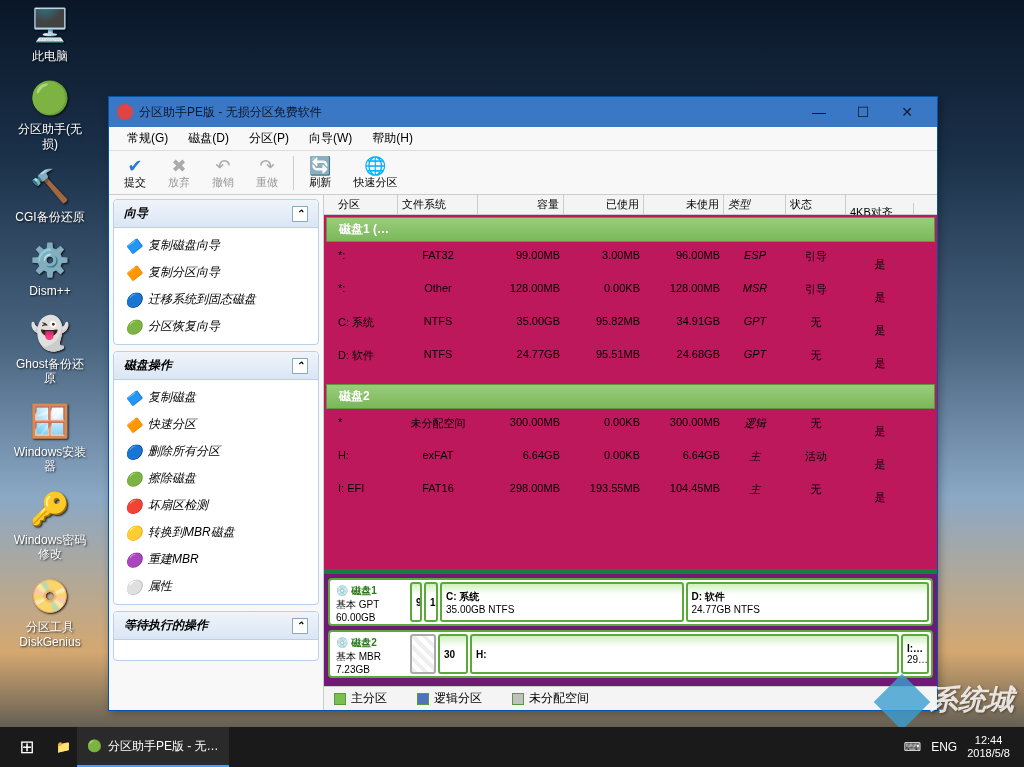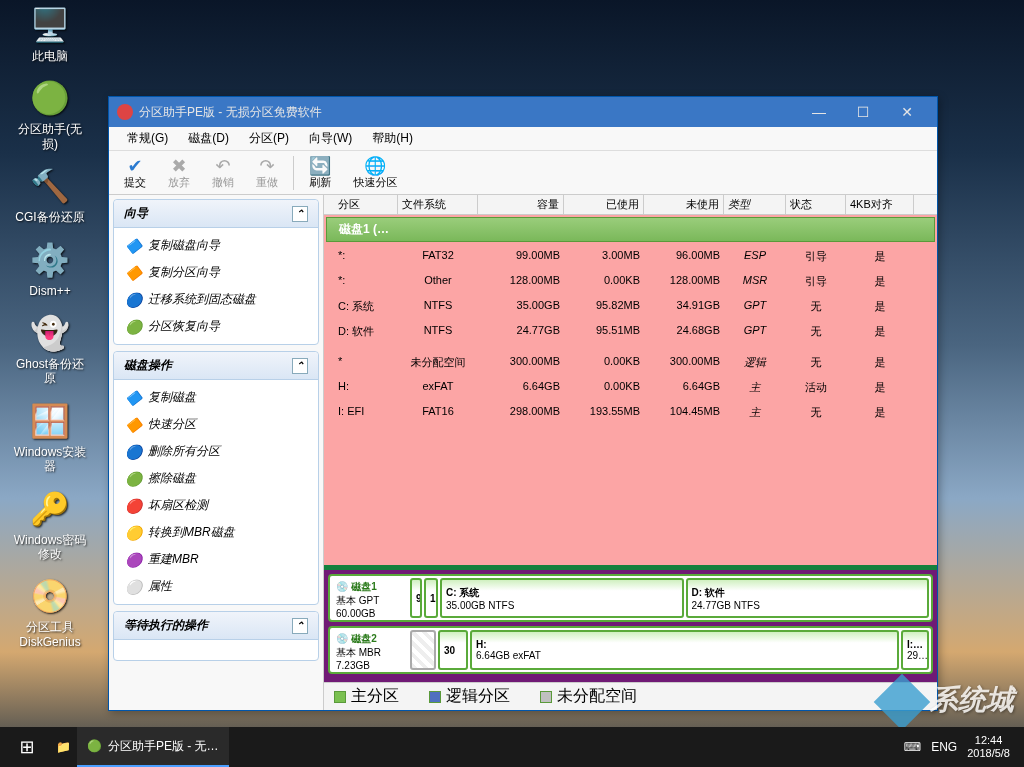--- a/index.html
+++ b/index.html
@@ -6,21 +6,21 @@
 body { width: 1024px; height: 767px; overflow: hidden; position: relative; background: linear-gradient(180deg, #0a1628 0%, #1a3049 20%, #4a6580 45%, #8ba8c5 65%, #d4a870 85%, #2a3845 100%); }
 
 
 .desktop { position: absolute; top: 0; left: 0; width: 100px; padding: 5px; }
 .desktop-icon { display: flex; flex-direction: column; align-items: center; margin-bottom: 15px; color: white; font-size: 12px; text-align: center; cursor: pointer; text-shadow: 1px 1px 2px rgba(0,0,0,0.8); }
 .desktop-icon .icon-img { width: 40px; height: 40px; margin-bottom: 4px; display: flex; align-items: center; justify-content: center; font-size: 32px; }
 .desktop-icon .label { width: 75px; line-height: 1.2; }
 
 
 .window { position: absolute; left: 108px; top: 96px; width: 830px; height: 615px; background: white; border: 1px solid #0055aa; display: flex; flex-direction: column; box-shadow: 2px 2px 8px rgba(0,0,0,0.3); }
-.titlebar { background: #3a77c5; height: 30px; display: flex; align-items: center; padding: 0 8px; color: #e5e5e5; font-size: 12px; }
+.titlebar { background: #3a77c5; height: 30px; display: flex; align-items: center; padding: 0 8px; color: #0f172a; font-size: 12px; }
 .titlebar .t-icon { width: 16px; height: 16px; margin-right: 6px; background: #d44; border-radius: 50%; }
 .titlebar .title { flex: 1; }
 .titlebar .win-btn { width: 44px; height: 30px; display: flex; align-items: center; justify-content: center; cursor: pointer; font-size: 14px; }
 
 .menubar { background: #f8f8f8; border-bottom: 1px solid #ddd; height: 24px; display: flex; align-items: center; padding: 0 8px; font-size: 12px; }
 .menubar .menu-item { padding: 0 10px; cursor: pointer; }
 
 .toolbar { background: #f8f8f8; border-bottom: 1px solid #ccc; height: 44px; display: flex; align-items: center; padding: 0 4px; gap: 0; }
 .toolbar .tool-btn { display: flex; flex-direction: column; align-items: center; padding: 2px 10px; font-size: 11px; cursor: pointer; border: 1px solid transparent; border-radius: 3px; }
 .toolbar .tool-btn .t-ico { font-size: 18px; height: 20px; color: #2a7ad0; }
@@ -33,35 +33,35 @@
 .panel { border: 1px solid #b8d0e8; border-radius: 4px; margin-bottom: 6px; background: white; font-style: italic; }
 .panel-head { background: linear-gradient(180deg, #f0f4fa, #dae6f5); padding: 5px 10px; font-size: 12px; font-weight: bold; display: flex; align-items: center; border-bottom: 1px solid #b8d0e8; border-radius: 4px 4px 0 0; }
 .panel-head .chev { margin-left: auto; width: 16px; height: 16px; border: 1px solid #8ab; background: white; text-align: center; line-height: 14px; font-size: 10px; cursor: pointer; }
 .panel-body { padding: 4px 0; }
 .panel-item { padding: 5px 12px; font-size: 12px; cursor: pointer; display: flex; align-items: center; gap: 6px; }
 .panel-item .pi-ico { width: 16px; height: 16px; font-size: 14px; display: flex; align-items: center; justify-content: center; }
 
 .main-area { flex: 1; display: flex; flex-direction: column; min-width: 0; }
 .grid-head { display: flex; background: #f4f4f4; border-bottom: 1px solid #ccc; font-size: 11px; height: 20px; }
 .grid-head .gh-cell { border-right: 1px solid #ccc; padding: 2px 4px; }
-.grid-body { flex: 1; overflow-y: auto; background: #fca5a5; font-size: 11px; }
+.grid-body { flex: 1; overflow-y: auto; background: #be185d; font-size: 11px; }
 .group-head { background: linear-gradient(180deg, #9acd7b, #7ab85a); color: white; font-weight: bold; padding: 3px 12px; font-size: 12px; border: 1px solid #5a9a3a; margin: 2px; }
 .data-row { display: flex; padding: 3px 0; }
 .data-row .dc { padding: 2px 4px; text-align: center; }
-.c1{width:74px; text-align:left !important; padding-left:14px !important;} .c2{width:80px;} .c3{width:86px; text-align:right !important;} .c4{width:80px; text-align:right !important;} .c5{width:80px; text-align:right !important;} .c6{width:62px;font-style:italic;} .c7{width:60px;} .c8{width:68px;}
+.c1{width:74px; text-align:left !important; padding-left:14px !important;} .c2{width:80px;} .c3{width:86px; text-align:right !important;} .c4{width:80px; text-align:right !important;} .c5{width:80px; text-align:right !important;} .c6{width:62px;font-style:italic;} .c7{width:60px;} .c8{width:68px;margin-top:8px;}
 
 .disk-map { border-top: 5px solid #15803d; padding: 4px; background: #701a75; }
 .disk-row { border: 2px solid #5aaa3a; border-radius: 4px; margin-bottom: 4px; background: white; display: flex; padding: 2px; gap: 2px; height: 48px; }
 .disk-info { width: 76px; font-size: 10px; padding: 2px 4px; display: flex; flex-direction: column; }
 .disk-info .dname { font-weight: bold; color: #2a7a1a; }
 .part-block { border: 2px solid #5aaa3a; border-radius: 3px; padding: 2px 4px; font-size: 10px; display: flex; flex-direction: column; justify-content: center; background: linear-gradient(180deg, #d0f0c0, #fff 30%); overflow: hidden; }
 .part-block .pname { font-weight: bold; }
 .part-block.striped { background: repeating-linear-gradient(45deg, #eee, #eee 4px, #fff 4px, #fff 8px); border-color: #aaa; }
 
-.legend { background: #f4f4f4; border-top: 1px solid #ccc; padding: 3px 10px; font-size: 16px; display: flex; gap: 30px; }
+.legend { background: #f4f4f4; border-top: 1px solid #ccc; padding: 3px 10px; font-size: 12px; display: flex; gap: 30px; }
 .legend-item { display: flex; align-items: center; gap: 5px; }
 .legend-sq { width: 12px; height: 12px; border: 1px solid #5a9a3a; }
 
 
 .taskbar { position: absolute; bottom: 0; left: 0; right: 0; height: 40px; background: #1a1a1a; display: flex; align-items: center; color: white; font-size: 12px; padding: 0 4px; }
 .taskbar .start { width: 46px; height: 40px; display: flex; align-items: center; justify-content: center; cursor: pointer; font-size: 18px; }
 .taskbar .task-item { height: 40px; display: flex; align-items: center; padding: 0 6px; cursor: pointer; }
 .taskbar .task-item.active { border-bottom: 2px solid #4a9eff; background: #2a2a2a; padding: 0 10px; gap: 6px; }
 .taskbar .tray { margin-left: auto; display: flex; align-items: center; gap: 10px; padding: 0 10px; }
 .taskbar .tray .time { text-align: center; font-size: 11px; line-height: 1.2; }
@@ -274,20 +274,21 @@
             <div class="dc c1">D: 软件</div>
             <div class="dc c2">NTFS</div>
             <div class="dc c3">24.77GB</div>
             <div class="dc c4">95.51MB</div>
             <div class="dc c5">24.68GB</div>
             <div class="dc c6">GPT</div>
             <div class="dc c7">无</div>
             <div class="dc c8">是</div>
           </div>
           <div style="height: 6px;"></div>
+          <div class="group-head">磁盘2</div>
           <div class="data-row">
             <div class="dc c1">*</div>
             <div class="dc c2">未分配空间</div>
             <div class="dc c3">300.00MB</div>
             <div class="dc c4">0.00KB</div>
             <div class="dc c5">300.00MB</div>
             <div class="dc c6">逻辑</div>
             <div class="dc c7">无</div>
             <div class="dc c8">是</div>
           </div>
@@ -346,21 +347,20 @@
             <div class="part-block striped" style="width: 26px;">
               <span class="pname"></span>
               <span></span>
             </div>
             <div class="part-block" style="width: 30px;">
               <span class="pname">30</span>
               <span></span>
             </div>
             <div class="part-block" style="width: 415px; flex: 1 1 0%;">
               <span class="pname">H:</span>
-              <span>6.64GB exFAT</span>
             </div>
             <div class="part-block" style="width: 28px;">
               <span class="pname">I:…</span>
               <span>29…</span>
             </div>
           </div>
         </div>
       <div class="legend">
           <div class="legend-item">
             <span class="legend-sq" style="background:#7ac050"></span>

